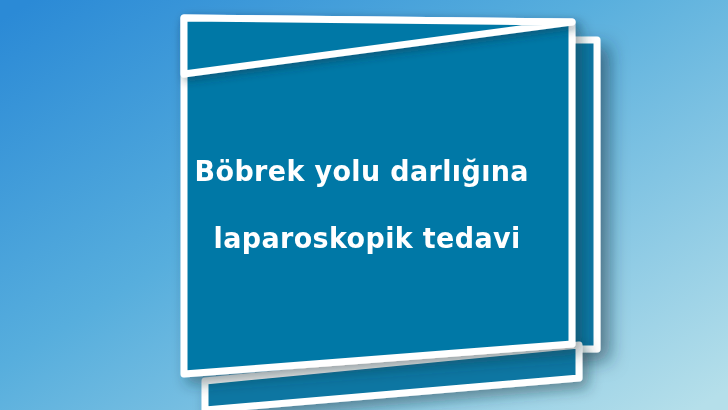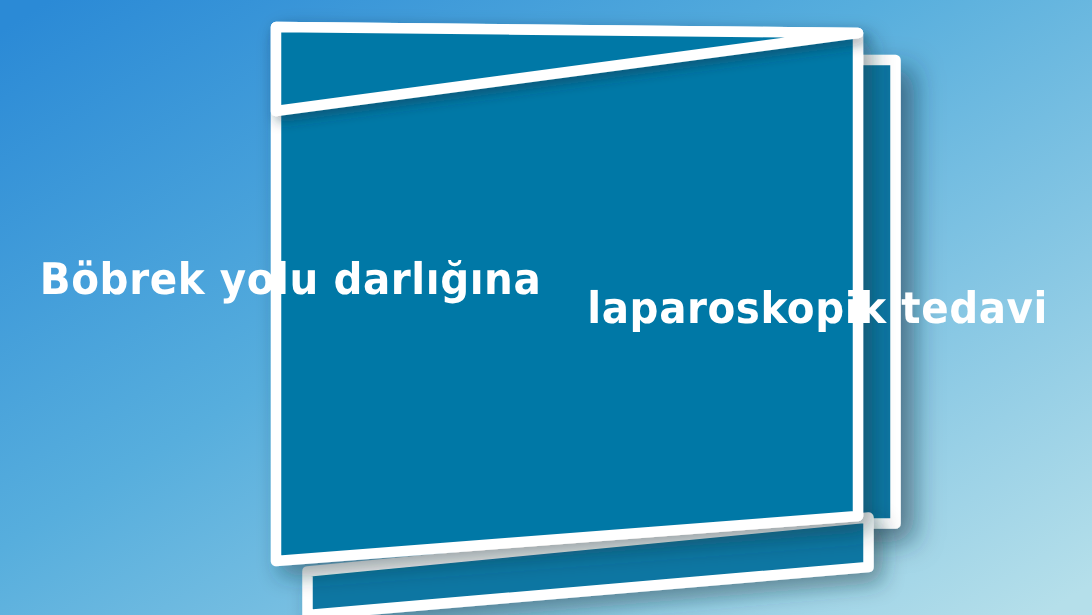--- a/index.html
+++ b/index.html
@@ -25,20 +25,21 @@
     height: 410px;
     display: block;
   }
   .banner-text {
     position: absolute;
     left: 0;
     top: 0;
     width: 728px;
     height: 410px;
     display: flex;
+    flex-direction: column;
     align-items: center;
     justify-content: center;
     pointer-events: none;
   }
   .banner-text .line {
     color: #ffffff;
     font-family: "DejaVu Sans", sans-serif;
     font-weight: bold;
     font-size: 29px;
     letter-spacing: 0.4px;

